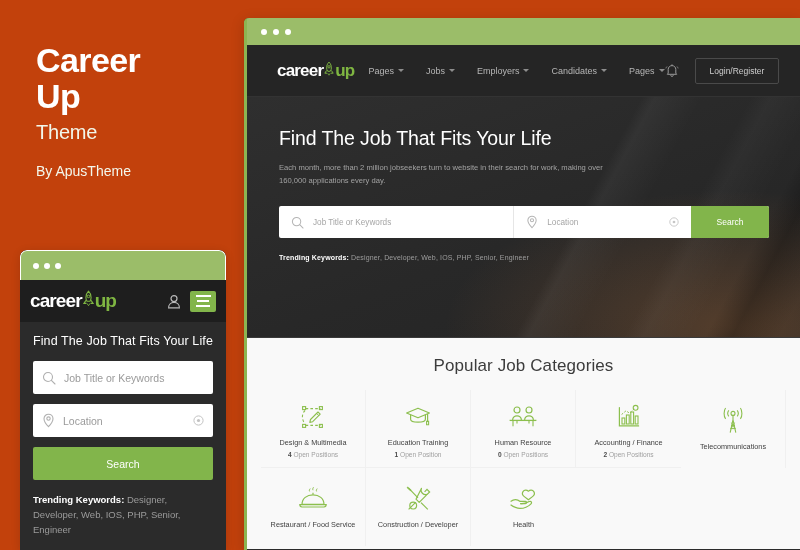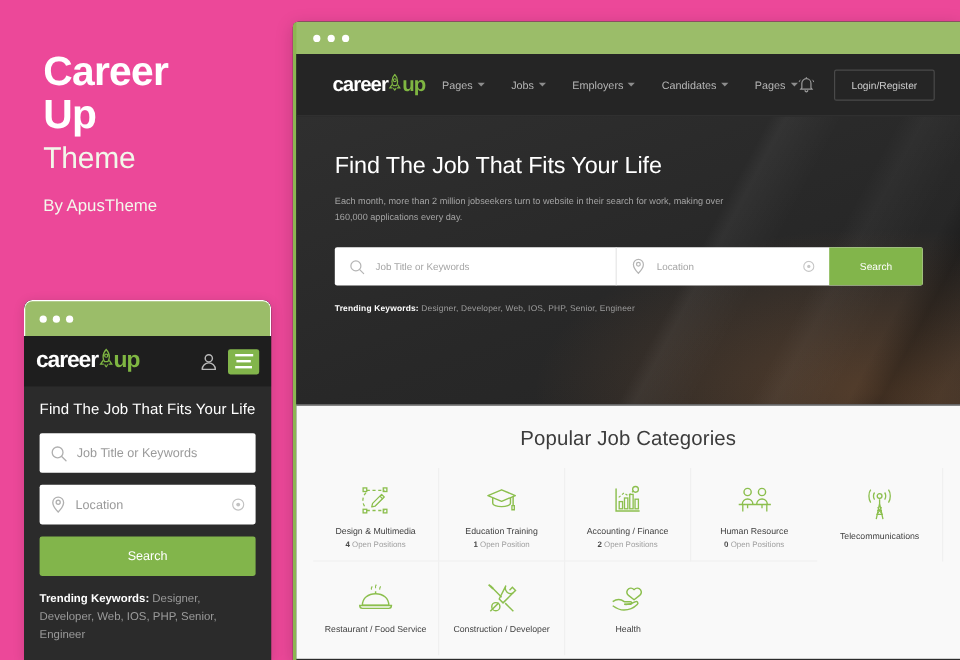--- a/index.html
+++ b/index.html
@@ -2,30 +2,30 @@
 <html><head>
 <meta charset="utf-8">
 <style>
   * { box-sizing: border-box; margin: 0; padding: 0; }
   html, body {
     width: 800px; height: 550px;
     overflow: hidden;
     font-family: "Liberation Sans", sans-serif;
     background: #8cb552;
   }
-  .stage { position: relative; width: 800px; height: 550px; background: #ec4899; }
+  .stage { position: relative; width: 800px; height: 550px; background: #c2410c; }
 
   
   .promo { position: absolute; left: 36px; top: 42px; width: 200px; }
   .promo-title {
     font-size: 34px; line-height: 36px; font-weight: bold;
     color: #ffffff; letter-spacing: -0.6px;
   }
   .promo-sub {
-    font-size: 25px; line-height: 34px; font-weight: 300;
+    font-size: 20px; line-height: 34px; font-weight: 300;
     color: #f2f7ea; letter-spacing: -0.2px; margin-top: 1px;
   }
   .promo-by {
     font-size: 14px; color: #f4f8ec; margin-top: 14px; font-weight: 400;
   }
 
   
   .mobile {
     position: absolute; left: 20px; top: 250px;
     width: 206px; height: 300px;
@@ -415,57 +415,57 @@
             </span>
             <span class="cat-name">Education Training</span>
             <span class="cat-count">
               <b>1</b>
               <span>Open Position</span>
             </span>
           </div>
 
           <div class="cat">
             <span class="cat-icon">
+              <svg width="30" height="24" viewBox="0 0 30 24">
+                <circle cx="9" cy="5" r="3" fill="none" stroke="#8cbf4e" stroke-width="1.2"></circle>
+                <circle cx="21" cy="5" r="3" fill="none" stroke="#8cbf4e" stroke-width="1.2"></circle>
+                <path d="M4.6 15.2c0-2.6 2-4.4 4.4-4.4s4.4 1.8 4.4 4.4" fill="none" stroke="#8cbf4e" stroke-width="1.2"></path>
+                <path d="M16.6 15.2c0-2.6 2-4.4 4.4-4.4s4.4 1.8 4.4 4.4" fill="none" stroke="#8cbf4e" stroke-width="1.2"></path>
+                <path d="M1.6 15.4h26.8" stroke="#8cbf4e" stroke-width="1.3"></path>
+                <path d="M5 15.6v5.6M25 15.6v5.6M9 15.6v3M21 15.6v3" stroke="#8cbf4e" stroke-width="1.1"></path>
+              </svg>
+            </span>
+            <span class="cat-name">Human Resource</span>
+            <span class="cat-count">
+              <b>0</b>
+              <span>Open Positions</span>
+            </span>
+          </div>
+
+          <div class="cat">
+            <span class="cat-icon">
               <svg width="26" height="26" viewBox="0 0 26 26">
                 <path d="M3.4 3.5v18.4h19.2" fill="none" stroke="#8cbf4e" stroke-width="1.2" stroke-linecap="round"></path>
                 <rect x="6" y="14" width="2.8" height="6" fill="none" stroke="#8cbf4e" stroke-width="1.1"></rect>
                 <rect x="10.4" y="11" width="2.8" height="9" fill="none" stroke="#8cbf4e" stroke-width="1.1"></rect>
                 <rect x="14.8" y="8" width="2.8" height="12" fill="none" stroke="#8cbf4e" stroke-width="1.1"></rect>
                 <rect x="19.2" y="12" width="2.8" height="8" fill="none" stroke="#8cbf4e" stroke-width="1.1"></rect>
                 <path d="M5.6 10.5 10 6.8l3.6 2.4 5.2-5" fill="none" stroke="#8cbf4e" stroke-width="1" stroke-dasharray="2 1.6"></path>
                 <circle cx="19.6" cy="3.8" r="2.4" fill="none" stroke="#8cbf4e" stroke-width="1.1"></circle>
               </svg>
             </span>
             <span class="cat-name">Accounting / Finance</span>
             <span class="cat-count">
               <b>2</b>
               <span>Open Positions</span>
             </span>
           </div>
 
           <div class="cat">
             <span class="cat-icon">
-              <svg width="30" height="24" viewBox="0 0 30 24">
-                <circle cx="9" cy="5" r="3" fill="none" stroke="#8cbf4e" stroke-width="1.2"></circle>
-                <circle cx="21" cy="5" r="3" fill="none" stroke="#8cbf4e" stroke-width="1.2"></circle>
-                <path d="M4.6 15.2c0-2.6 2-4.4 4.4-4.4s4.4 1.8 4.4 4.4" fill="none" stroke="#8cbf4e" stroke-width="1.2"></path>
-                <path d="M16.6 15.2c0-2.6 2-4.4 4.4-4.4s4.4 1.8 4.4 4.4" fill="none" stroke="#8cbf4e" stroke-width="1.2"></path>
-                <path d="M1.6 15.4h26.8" stroke="#8cbf4e" stroke-width="1.3"></path>
-                <path d="M5 15.6v5.6M25 15.6v5.6M9 15.6v3M21 15.6v3" stroke="#8cbf4e" stroke-width="1.1"></path>
-              </svg>
-            </span>
-            <span class="cat-name">Human Resource</span>
-            <span class="cat-count">
-              <b>0</b>
-              <span>Open Positions</span>
-            </span>
-          </div>
-
-          <div class="cat">
-            <span class="cat-icon">
               <svg width="28" height="28" viewBox="0 0 28 28">
                 <circle cx="14" cy="6.4" r="2" fill="none" stroke="#8cbf4e" stroke-width="1.1"></circle>
                 <path d="M9.8 3.4c-1.2 1.6-1.2 4.4 0 6M18.2 3.4c1.2 1.6 1.2 4.4 0 6" fill="none" stroke="#8cbf4e" stroke-width="1.1"></path>
                 <path d="M6.6 1c-2 2.6-2 8.2 0 10.8M21.4 1c2 2.6 2 8.2 0 10.8" fill="none" stroke="#8cbf4e" stroke-width="1.1"></path>
                 <path d="M14 9v4M11.2 25.6 14 12.6l2.8 13" fill="none" stroke="#8cbf4e" stroke-width="1.1"></path>
                 <path d="M12 18.4h4M11.4 21.6h5.2" stroke="#8cbf4e" stroke-width="1"></path>
                 <path d="M12.4 15.6 16 21.8M15.6 15.6 12 21.8" stroke="#8cbf4e" stroke-width=".9"></path>
               </svg>
             </span>
             <span class="cat-name">Telecommunications</span>

